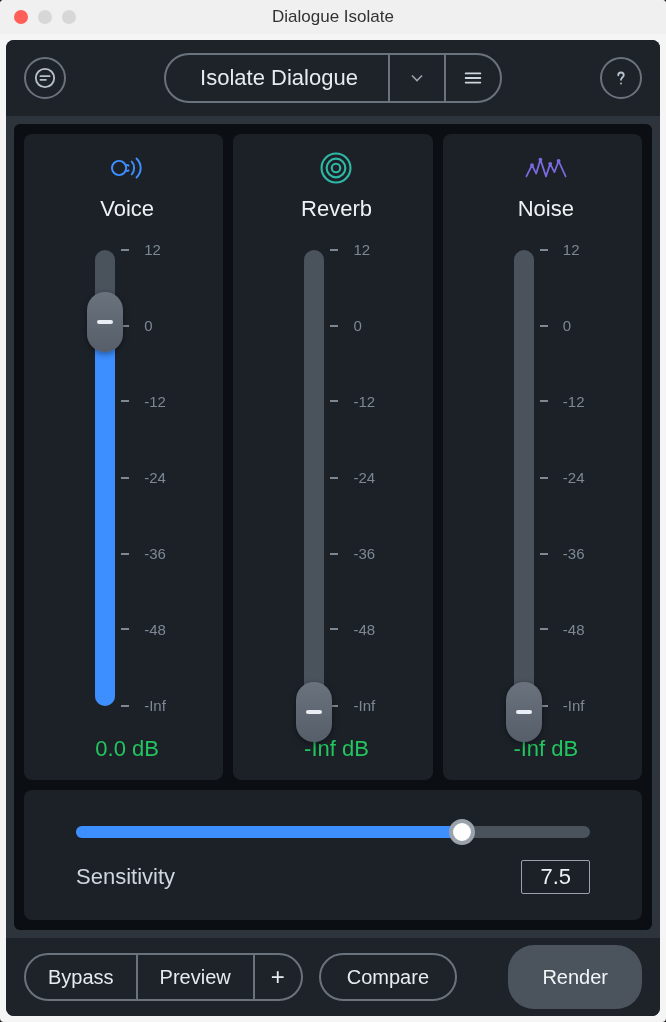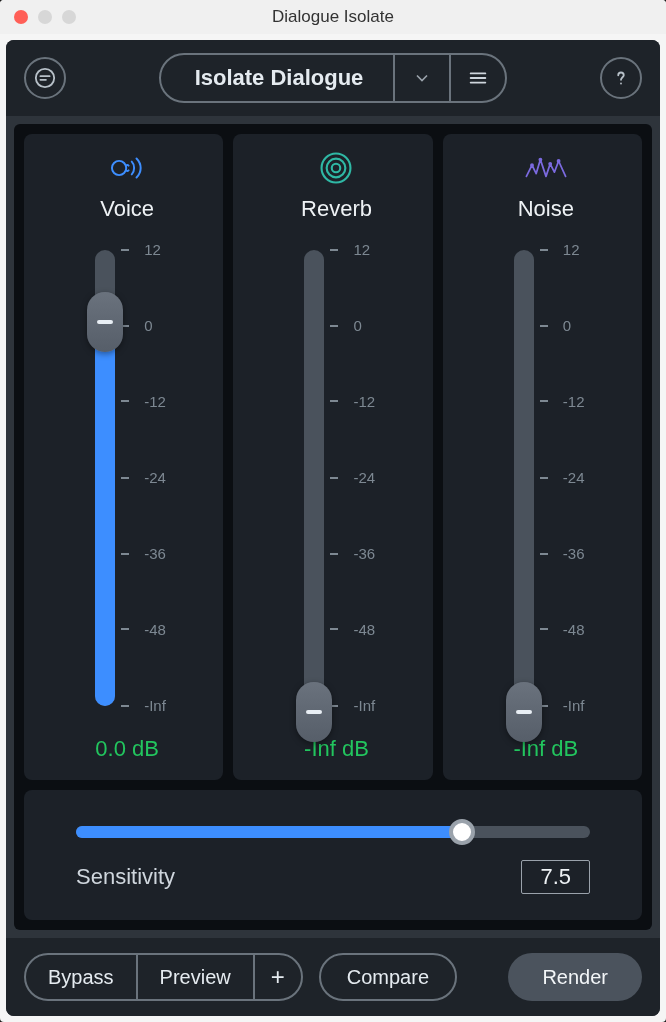--- a/index.html
+++ b/index.html
@@ -74,21 +74,20 @@
     color: #b7c0c8;
   }
   .preset-group {
     display: flex;
     margin: 0 auto;
     border: 2px solid #6a737c;
     border-radius: 28px;
     height: 50px;
     align-items: stretch;
     overflow: hidden;
-    font-weight: bold;
   }
   .preset-label {
     display: flex;
     align-items: center;
     padding: 0 30px 0 34px;
     font-size: 22px;
     color: #e5ebf0;
     cursor: pointer;
   }
   .preset-arrow {
@@ -314,21 +313,21 @@
     padding: 7px 26px;
     font-size: 20px;
     color: #e5ebf0;
     cursor: pointer;
   }
   .pill-render {
     margin-left: auto;
     background: #4b535d;
     border: none;
     border-radius: 26px;
-    height: 48px;
+    height: 64px;
     display: flex;
     align-items: center;
     padding: 0 34px;
     font-size: 20px;
     color: #f3f6f8;
     cursor: pointer;
     font-weight: 500;
   }
 </style>
 </head>

